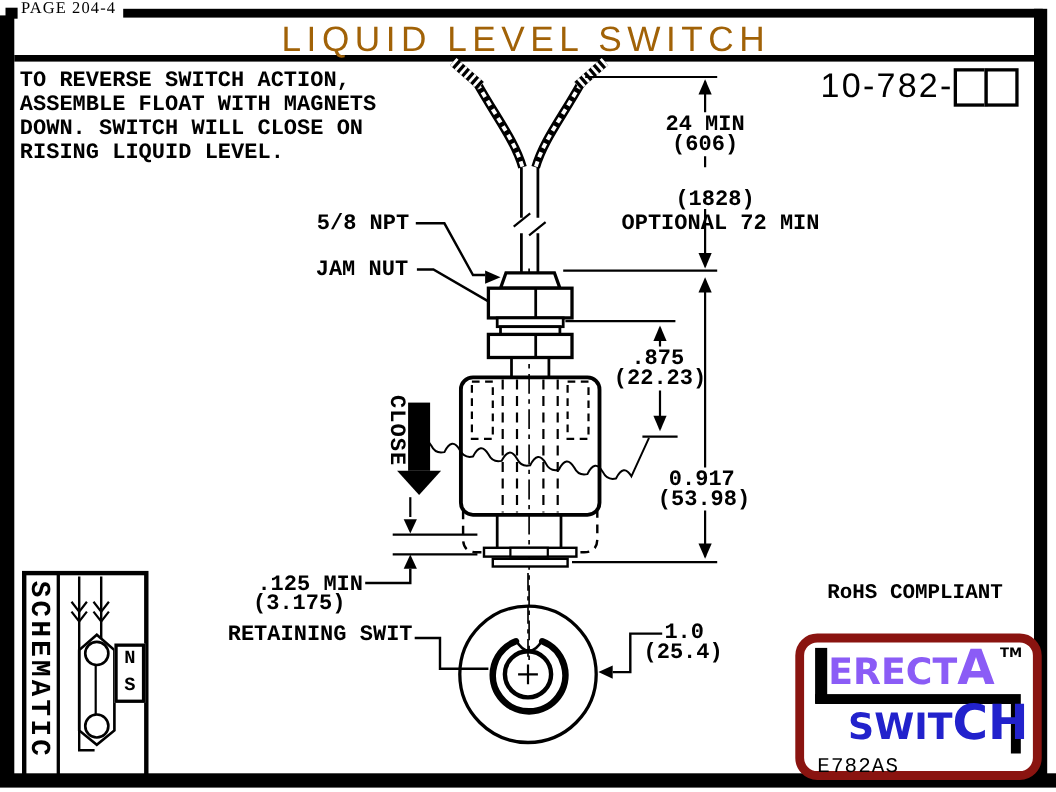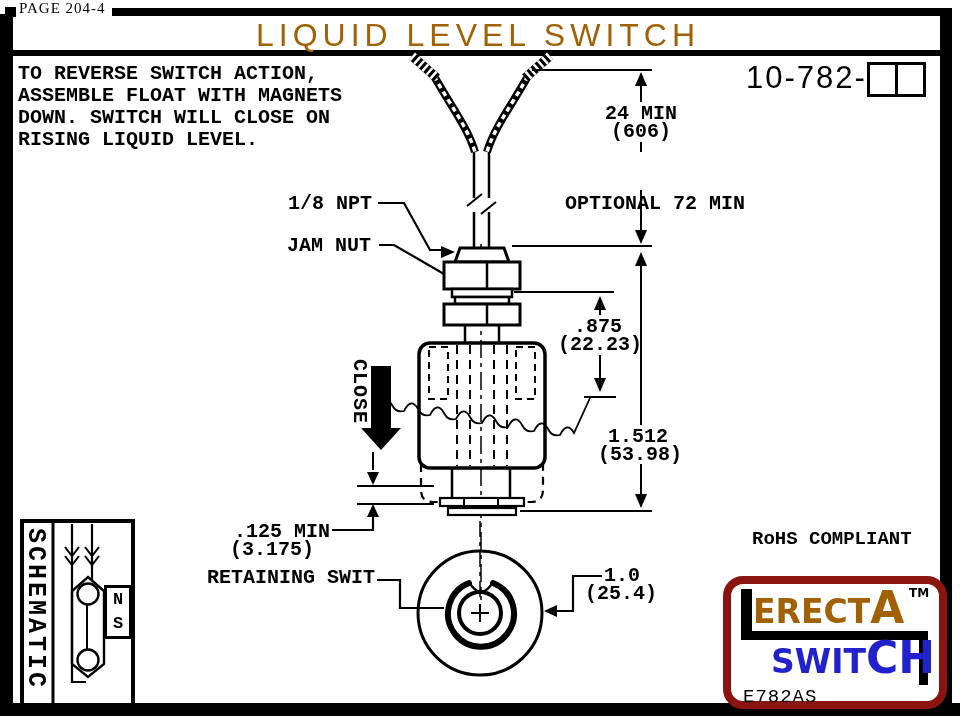--- a/index.html
+++ b/index.html
@@ -19,21 +19,21 @@
   .pn-box+.pn-box{margin-left:-3px;}
   #close-label{position:absolute;left:369px;top:359px;transform:rotate(90deg);
        transform-origin:0 0;font-weight:bold;font-size:20px;letter-spacing:1px;}
   #schematic-label{position:absolute;left:50px;top:528px;transform:rotate(90deg);
        transform-origin:0 0;font-weight:bold;font-size:25px;letter-spacing:3px;}
   #magnet{position:absolute;left:104px;top:585px;width:22px;height:48px;border:3px solid #000;
        background:#fff;text-align:center;font-weight:bold;font-size:17px;line-height:24px;}
   #logo{position:absolute;left:723px;top:576px;width:224px;height:133px;box-sizing:border-box;
        border:8px solid #8a1410;border-radius:20px;background:#fff;}
   .logo-bar{position:absolute;background:#000;}
-  #logo-word1{position:absolute;left:22px;top:-2px;color:#a16207;
+  #logo-word1{position:absolute;left:22px;top:-2px;color:#8b5cf6;
        font-family:"DejaVu Sans",sans-serif;font-weight:bold;}
   #logo-word2{position:absolute;left:40px;top:48px;color:#2222cc;
        font-family:"DejaVu Sans",sans-serif;font-weight:bold;}
   .big1{font-size:33px;} .big2{font-size:44px;}
   #logo-tm{position:absolute;left:178px;top:2px;font-family:"DejaVu Sans",sans-serif;
        font-weight:bold;font-size:12px;}
   #logo-code{position:absolute;left:12px;top:102px;font-weight:normal;font-size:19px;letter-spacing:1px;}
   #note{position:absolute;left:18px;top:63px;font-weight:bold;font-size:20px;line-height:22px;}
 </style>
 </head>
@@ -183,32 +183,33 @@
     <span class="pn-box"></span>
   </div>
 
   <div id="note">
     <div>TO REVERSE SWITCH ACTION,</div>
     <div>ASSEMBLE FLOAT WITH MAGNETS</div>
     <div>DOWN. SWITCH WILL CLOSE ON</div>
     <div>RISING LIQUID LEVEL.</div>
   </div>
 
-  <div class="lbl" style="left:288px;top:194px;">1/8 NPT</div>
+  <div class="lbl" style="left:288px;top:194px;">5/8 NPT</div>
   <div class="lbl" style="left:287px;top:236px;">JAM NUT</div>
   <div id="close-label" class="lbl">CLOSE</div>
   <div class="lbl" style="left:207px;top:568px;">RETAINING SWIT</div>
   <div class="lbl" style="left:752px;top:530px;font-size:19px;">RoHS COMPLIANT</div>
 
   <div class="lbl dim" style="left:581px;top:104px;width:120px;">24 MIN</div>
   <div class="lbl dim" style="left:581px;top:122px;width:120px;">(606)</div>
   <div class="lbl dim" style="left:555px;top:154px;width:200px;margin-top:40px;">OPTIONAL 72 MIN</div>
+  <div class="lbl dim" style="left:580px;top:172px;width:140px;">(1828)</div>
   <div class="lbl dim" style="left:538px;top:317px;width:120px;">.875</div>
   <div class="lbl dim" style="left:540px;top:335px;width:120px;">(22.23)</div>
-  <div class="lbl dim" style="left:578px;top:427px;width:120px;">1.512</div>
+  <div class="lbl dim" style="left:578px;top:427px;width:120px;">0.917</div>
   <div class="lbl dim" style="left:578px;top:445px;width:124px;">(53.98)</div>
   <div class="lbl" style="left:218px;top:522px;width:112px;text-align:right;">.125 MIN</div>
   <div class="lbl dim" style="left:216px;top:540px;width:112px;">(3.175)</div>
   <div class="lbl" style="left:604px;top:566px;">1.0</div>
   <div class="lbl" style="left:585px;top:584px;">(25.4)</div>
 
   <div id="schematic-label">SCHEMATIC</div>
   <div id="magnet">
     <div>N</div>
     <div>S</div>

